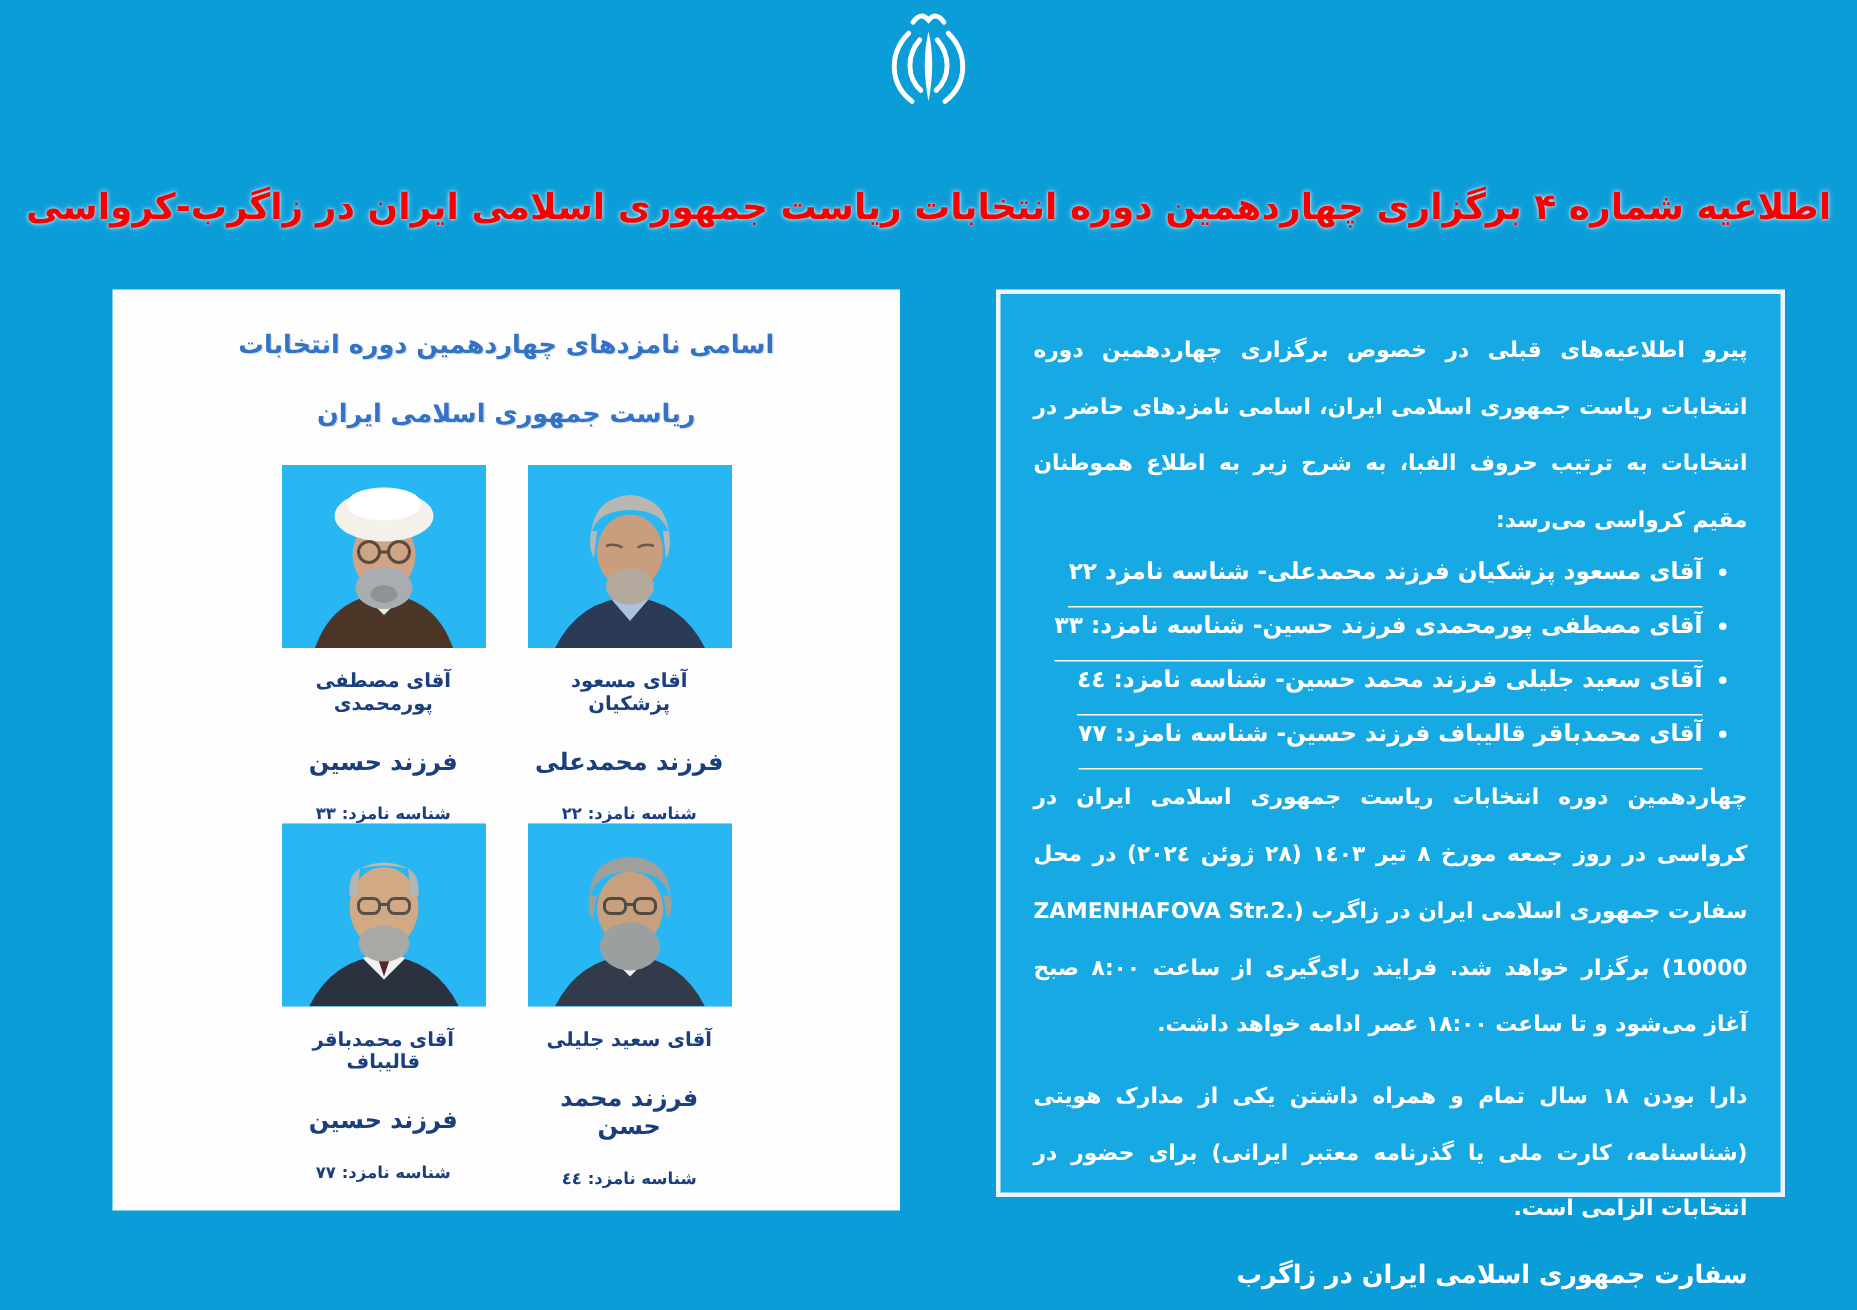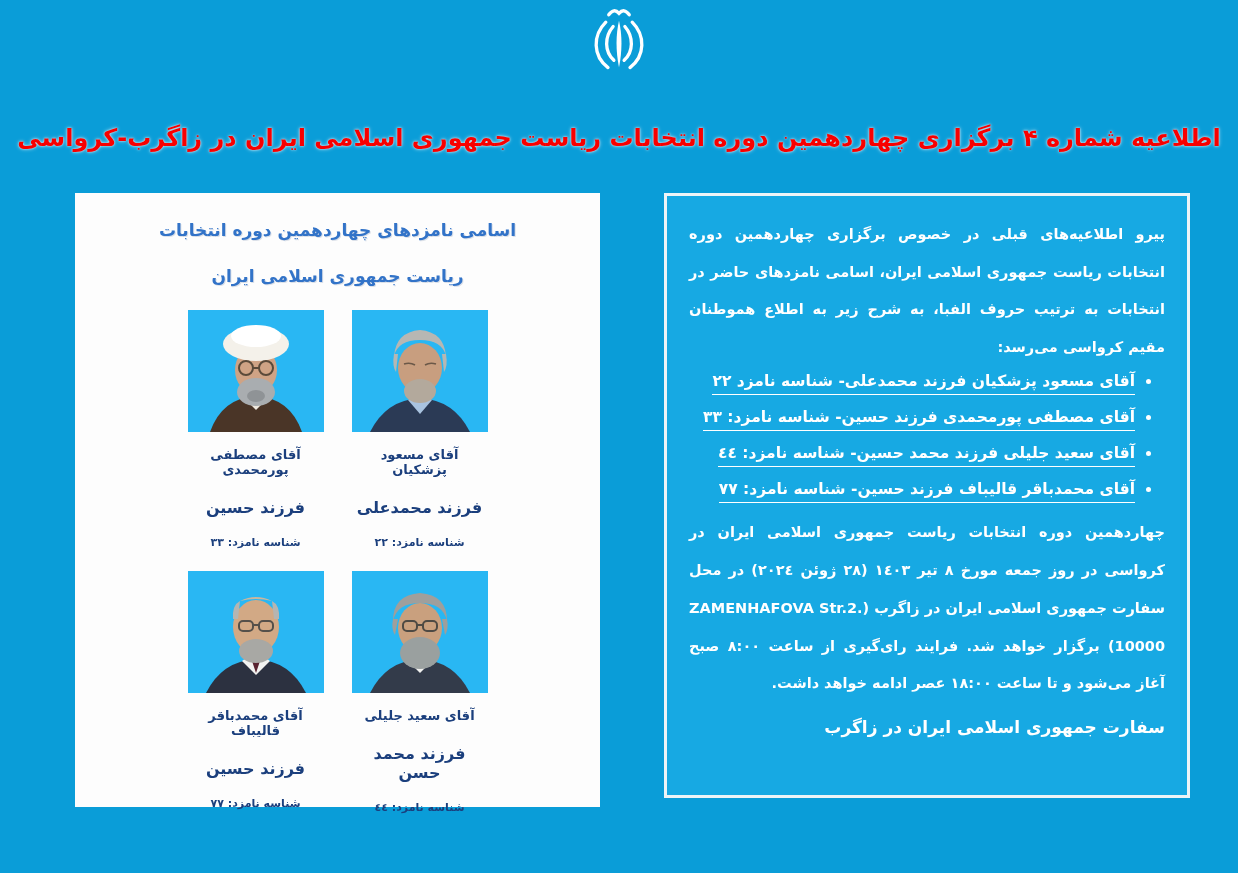--- a/index.html
+++ b/index.html
@@ -27,21 +27,21 @@
     background:#fdfdfd;
   }
   .panel-heading{
     direction:rtl;text-align:center;color:#3273c8;font-weight:bold;font-size:17px;
     text-shadow:1px 1px 0 rgba(120,140,170,.25);
   }
   .panel-heading.l1{margin-top:27px;}
   .panel-heading.l2{margin-top:26px;}
   .cards-grid{
     width:300px;margin:24px auto 0 auto;
-    display:flex;flex-wrap:wrap;justify-content:space-between;row-gap:22px;
+    display:flex;flex-wrap:wrap;justify-content:space-between;
   }
   .card{width:136px;text-align:center;direction:rtl;}
   .photo{
     width:136px;height:122px;background:#29b7f3;overflow:hidden;
   }
   .photo svg{display:block;}
   .card .c-name{margin-top:15px;font-size:13px;font-weight:bold;color:#1b3f7d;}
   .card .c-father{margin-top:21px;font-size:16px;font-weight:bold;color:#1b3f7d;}
   .card .c-id{margin-top:19px;font-size:11px;font-weight:bold;color:#1b3f7d;}
   
@@ -57,21 +57,21 @@
   .rp-par.intro{margin-top:10px;}
   .rp-par.schedule{margin-top:10px;}
   .rp-par.requirements{margin-top:10px;}
   ul.bullets{
     list-style:disc;margin:4px 16px 0 0;padding:0 14px 0 0;
   }
   ul.bullets li{
     font-size:15.5px;font-weight:bold;margin-bottom:15px;line-height:1.35;
   }
   ul.bullets li span{
-    border-bottom:1.5px solid #ffffff;padding-bottom:4px;
+    border-bottom:1.5px solid #ffffff;padding-bottom:14px;
   }
   .signature{
     margin-top:14px;font-size:17px;font-weight:bold;direction:rtl;text-align:right;
   }
 </style>
 </head>
 <body>
 
 <div class="emblem-wrap">
   <svg class="emblem-svg" width="92" height="66" viewBox="0 0 120 90">
@@ -191,14 +191,15 @@
 
 <div class="right-panel">
   <div class="rp-par intro">پیرو اطلاعیه‌های قبلی در خصوص برگزاری چهاردهمین دوره انتخابات ریاست جمهوری اسلامی ایران، اسامی نامزدهای حاضر در انتخابات به ترتیب حروف الفبا، به شرح زیر به اطلاع هموطنان مقیم کرواسی می‌رسد:</div>
   <ul class="bullets">
     <li><span>آقای مسعود پزشکیان فرزند محمدعلی- شناسه نامزد ۲۲</span></li>
     <li><span>آقای مصطفی پورمحمدی فرزند حسین- شناسه نامزد: ۳۳</span></li>
     <li><span>آقای سعید جلیلی فرزند محمد حسین- شناسه نامزد: ٤٤</span></li>
     <li><span>آقای محمدباقر قالیباف فرزند حسین- شناسه نامزد: ۷۷</span></li>
   </ul>
   <div class="rp-par schedule">چهاردهمین دوره انتخابات ریاست جمهوری اسلامی ایران در کرواسی در روز جمعه مورخ ۸ تیر ۱٤۰۳ (۲۸ ژوئن ۲۰۲٤) در محل سفارت جمهوری اسلامی ایران در زاگرب (ZAMENHAFOVA Str.2. 10000) برگزار خواهد شد. فرایند رای‌گیری از ساعت ۸:۰۰ صبح آغاز می‌شود و تا ساعت ۱۸:۰۰ عصر ادامه خواهد داشت.</div>
+  <div class="rp-par requirements">دارا بودن ۱۸ سال تمام و همراه داشتن یکی از مدارک هویتی (شناسنامه، کارت ملی یا گذرنامه معتبر ایرانی) برای حضور در انتخابات الزامی است.</div>
   <div class="signature">سفارت جمهوری اسلامی ایران در زاگرب</div>
 </div>
 
 </body></html>

